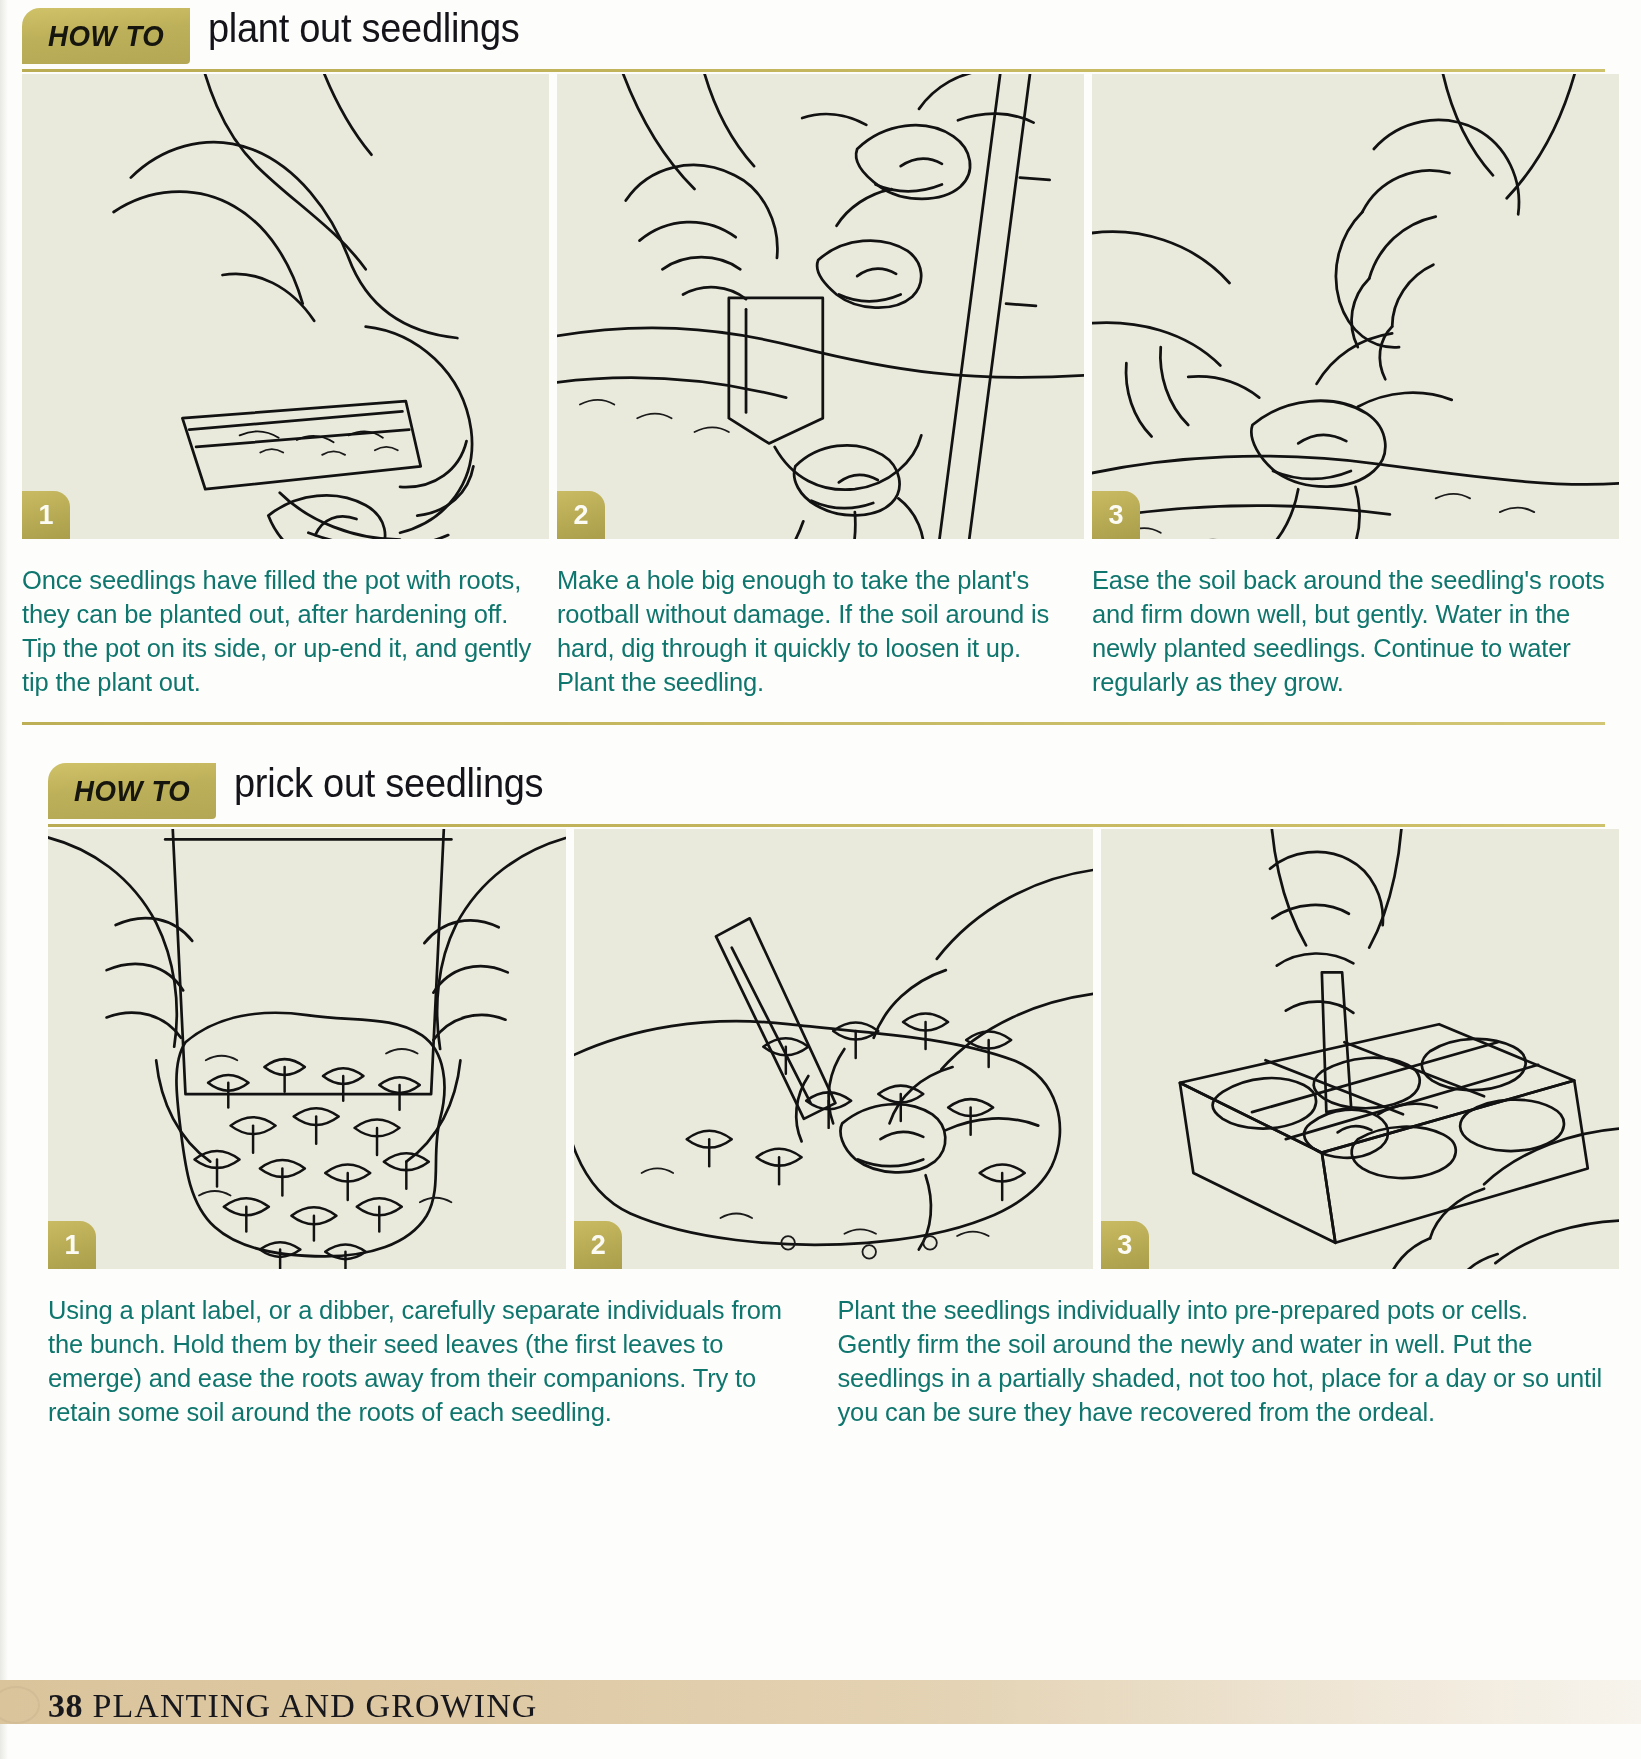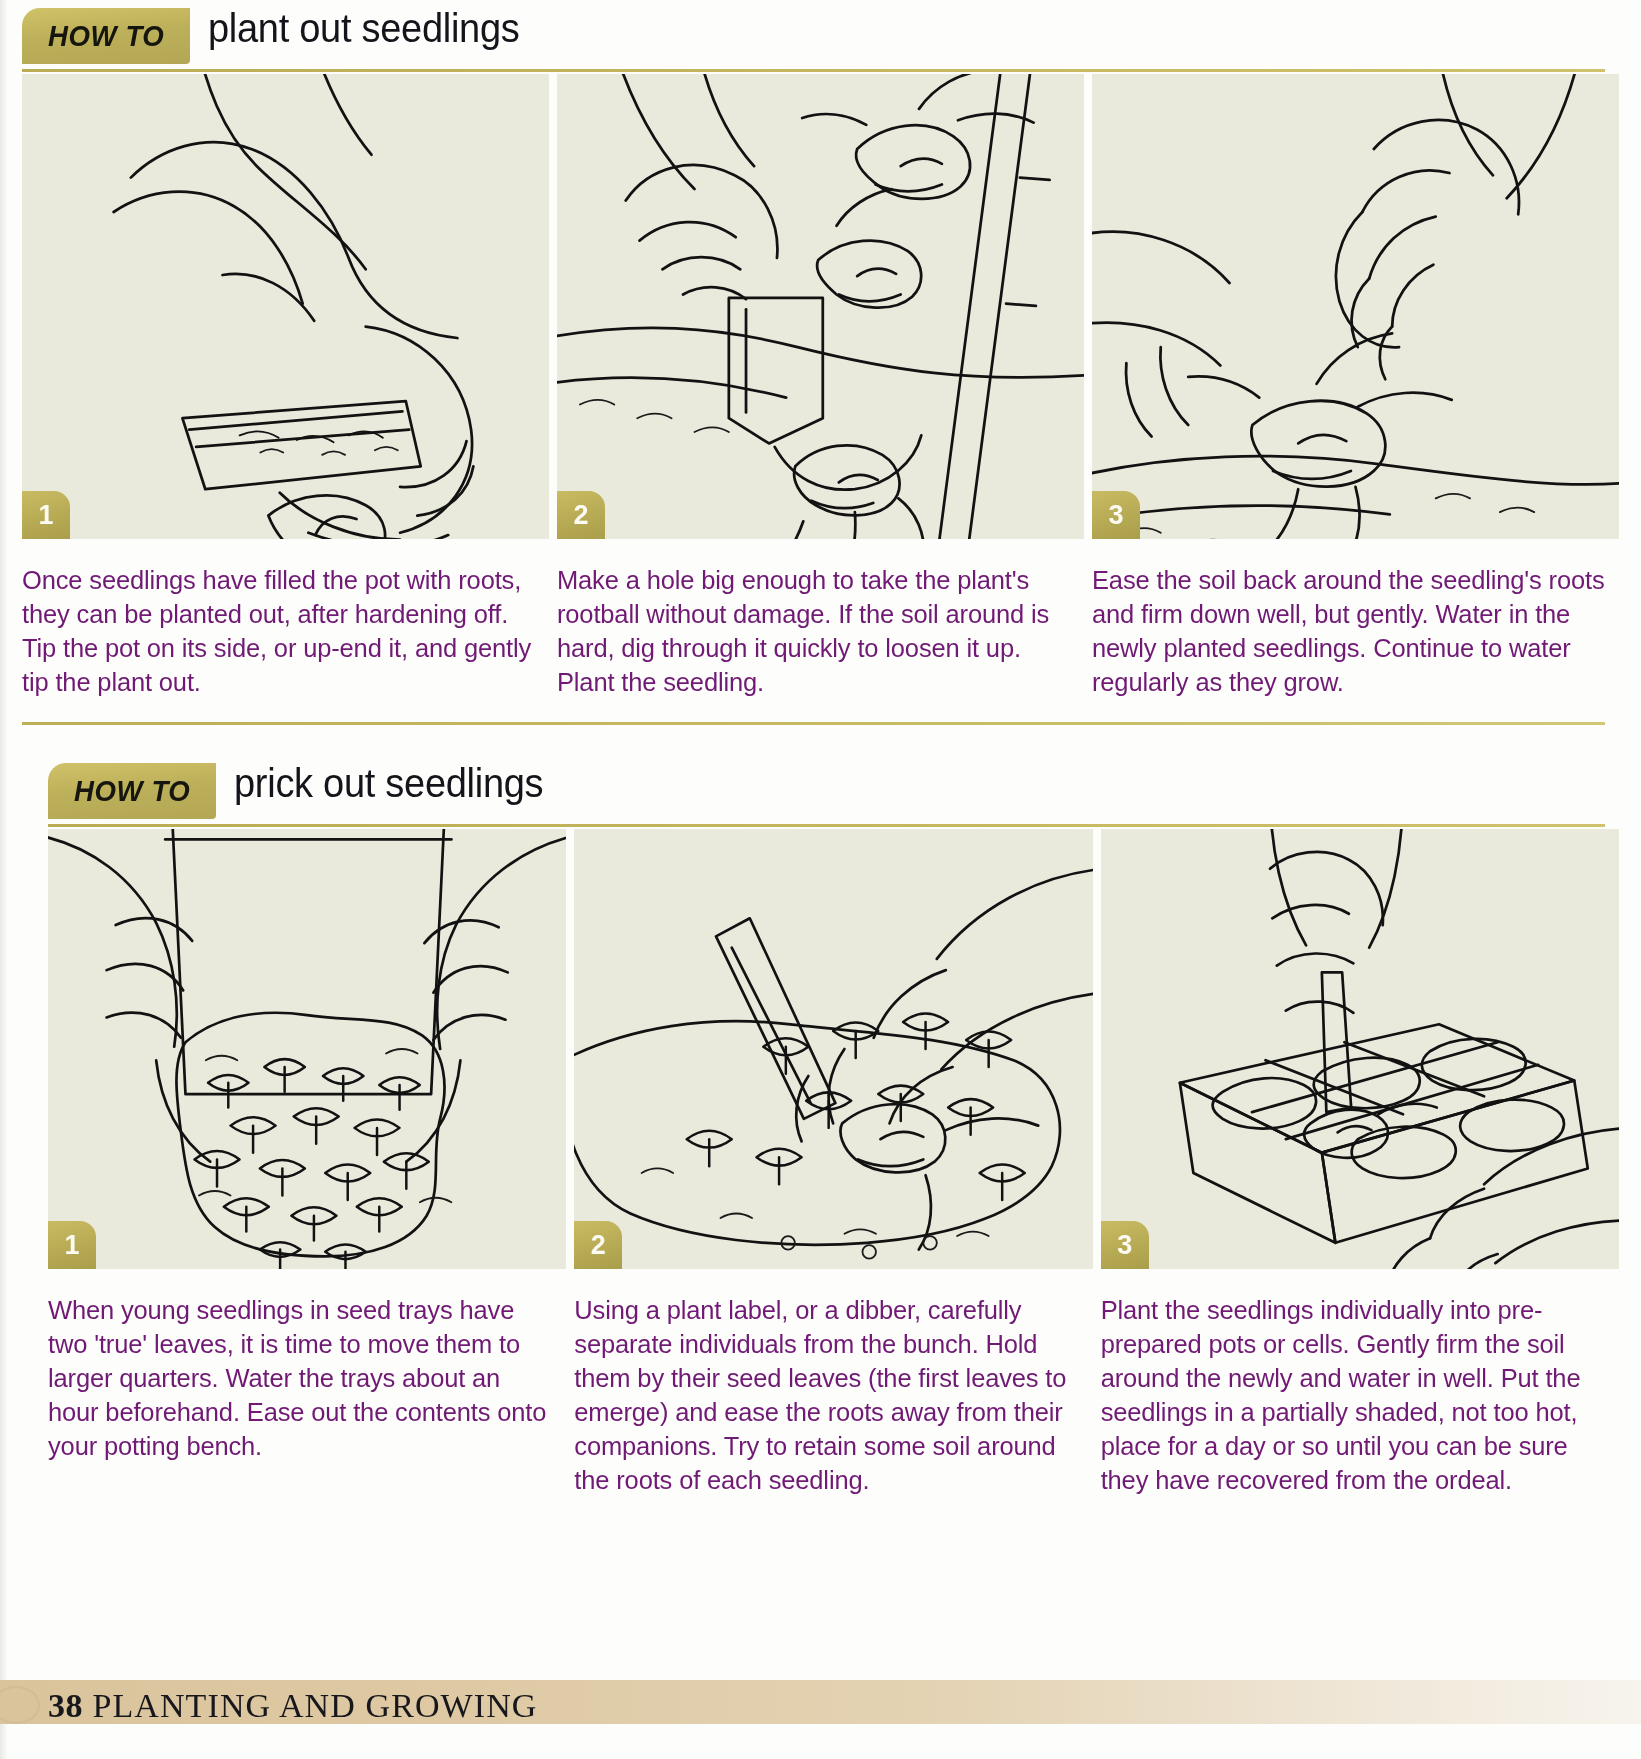--- a/index.html
+++ b/index.html
@@ -119,21 +119,21 @@
   .captions {
     display: flex;
     gap: 8px;
     margin: 24px 22px 0 22px;
   }
   .caption {
     flex: 1 1 0;
     font-family: "Liberation Sans", sans-serif;
     font-size: 25.5px;
     line-height: 34px;
-    color: #701a75;
+    color: #0f766e;
     letter-spacing: -0.15px;
     padding-right: 14px;
     box-sizing: border-box;
   }
 
   
   .section-divider {
     position: absolute;
     left: 22px;
     right: 36px;
@@ -581,21 +581,20 @@
             <path d="M340 344 C316 352 298 368 292 388"></path>
             <path d="M352 402 C332 408 318 420 312 436"></path>
             <path d="M292 388 C272 396 258 412 254 430"></path>
           </g>
         </svg>
         <div class="badge">3</div>
       </div>
     </div>
 
     <div class="captions">
-      <div class="caption">When young seedlings in seed trays have two 'true' leaves, it is time to move them to larger quarters. Water the trays about an hour beforehand. Ease out the contents onto your potting bench.</div>
       <div class="caption">Using a plant label, or a dibber, carefully separate individuals from the bunch. Hold them by their seed leaves (the first leaves to emerge) and ease the roots away from their companions. Try to retain some soil around the roots of each seedling.</div>
       <div class="caption">Plant the seedlings individually into pre-prepared pots or cells. Gently firm the soil around the newly and water in well. Put the seedlings in a partially shaded, not too hot, place for a day or so until you can be sure they have recovered from the ordeal.</div>
     </div>
   </div>
 
   <div class="footer-band"></div>
   <div class="footer-orb"></div>
   <div class="footer-text">
     <b>38</b>
     <span>PLANTING AND GROWING</span>

